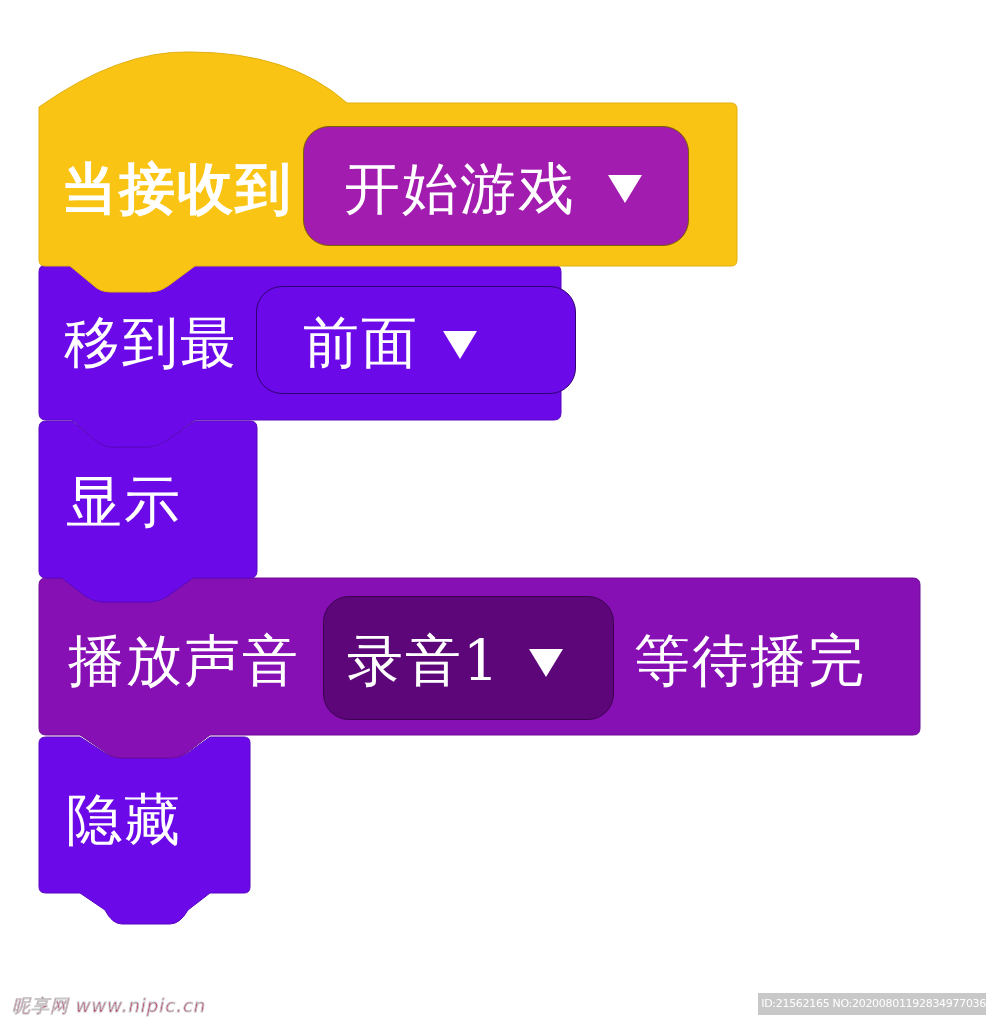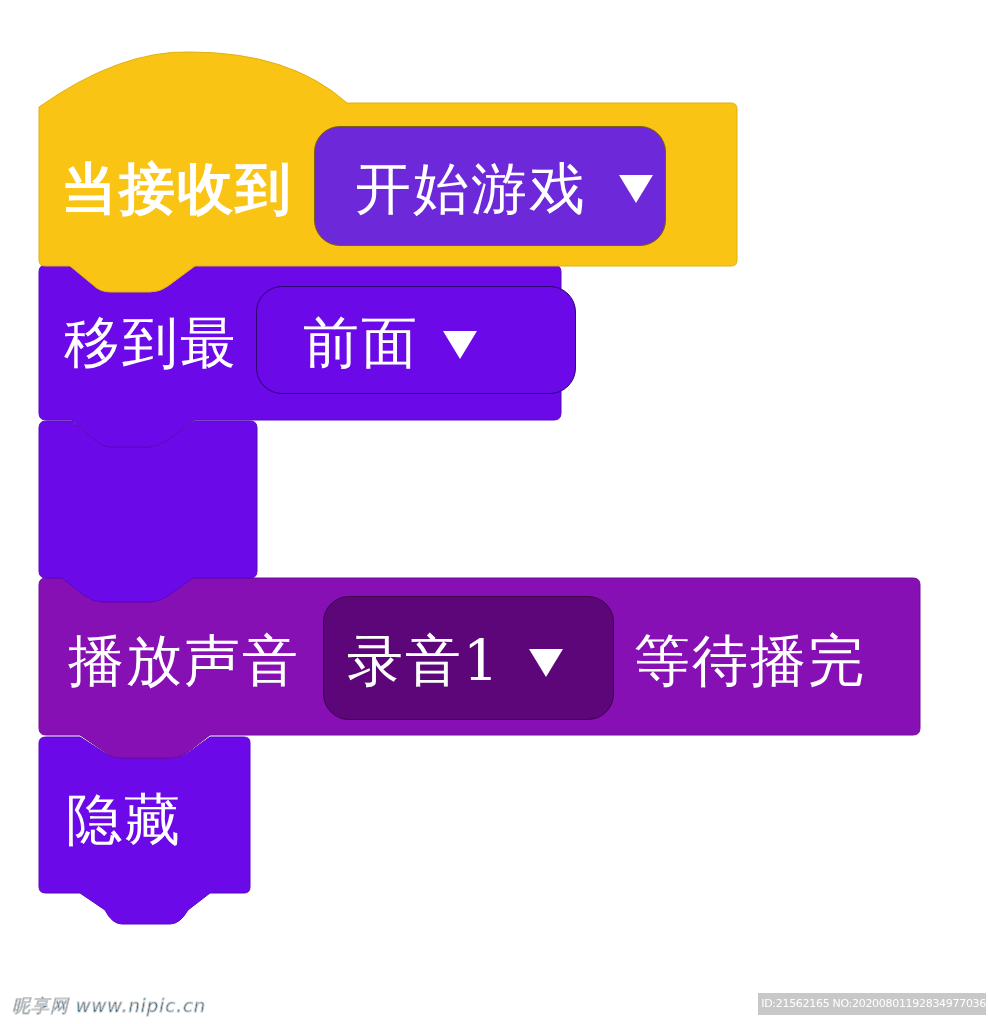--- a/index.html
+++ b/index.html
@@ -2,21 +2,21 @@
 <html><head>
 <meta charset="utf-8">
 <style>
   html,body{margin:0;padding:0;background:#ffffff;}
   body{width:988px;height:1024px;position:relative;overflow:hidden;font-family:"DejaVu Serif","Liberation Serif",serif;}
   .blocks{position:absolute;left:0;top:0;width:988px;height:1024px;}
   .lbl{position:absolute;color:#ffffff;font-size:56px;line-height:1;white-space:nowrap;letter-spacing:2px;}
   .field{position:absolute;border-radius:26px;box-sizing:border-box;}
   .field .ftxt{position:absolute;color:#fff;font-size:56px;line-height:1;white-space:nowrap;letter-spacing:2px;}
   .tri{position:absolute;width:0;height:0;border-left:17px solid transparent;border-right:17px solid transparent;border-top:28px solid #ffffff;}
-  .wm{position:absolute;left:12px;top:994px;font-family:"DejaVu Sans","Liberation Sans",sans-serif;font-size:18px;color:#0c4a6e;
+  .wm{position:absolute;left:12px;top:994px;font-family:"DejaVu Sans","Liberation Sans",sans-serif;font-size:18px;color:#be185d;
       -webkit-text-stroke:1px #c8c8c8;font-style:italic;letter-spacing:1px;}
   .idbox{position:absolute;left:751px;top:993px;width:228px;height:22px;background:#c8c8c8;color:#ffffff;
       font-family:"DejaVu Sans","Liberation Sans",sans-serif;font-size:11px;line-height:22px;text-align:right;letter-spacing:-0.3px;margin-left:7px;}
 </style>
 </head>
 <body>
 
 <div class="blocks">
   <svg width="988" height="1024" style="position:absolute;left:0;top:0">
 
@@ -25,31 +25,32 @@
     <path fill="#8710b5" stroke="#6f0c96" stroke-width="1" d="M46,578 L62,578 L85,596 Q93,602 103,602 L150,602 Q160,602 168,596 L193,578 L913,578 Q920,578 920,585 L920,728 Q920,735 913,735 L210,735 L188,752 Q180,758 170,758 L122,758 Q112,758 105,752 L80,735 L46,735 Q39,735 39,728 L39,585 Q39,578 46,578 Z"></path>
 
     <path fill="#6c09e8" stroke="#5a07c0" stroke-width="1" d="M46,421 L72,421 L95,440 Q103,447 113,447 L148,447 Q158,447 166,441 L195,421 L250,421 Q257,421 257,428 L257,571 Q257,578 250,578 L193,578 L168,596 Q160,602 150,602 L103,602 Q93,602 85,596 L62,578 L46,578 Q39,578 39,571 L39,428 Q39,421 46,421 Z"></path>
 
     <path fill="#6c09e8" stroke="#5a07c0" stroke-width="1" d="M46,265 L70,265 L93,285 Q100,292 110,292 L150,292 Q160,292 168,286 L195,265 L554,265 Q561,265 561,272 L561,413 Q561,420 554,420 L195,420 L166,441 Q158,447 148,447 L113,447 Q103,447 95,440 L72,420 L46,420 Q39,420 39,413 L39,272 Q39,265 46,265 Z"></path>
 
     <path fill="#f9c413" stroke="#e0b010" stroke-width="1" d="M39,107 Q120,50 190,52 Q290,52 347,103 L731,103 Q737,103 737,109 L737,260 Q737,266 731,266 L195,266 L168,286 Q160,292 150,292 L110,292 Q100,292 93,285 L70,266 L45,266 Q39,266 39,260 Z"></path>
   </svg>
 
   <div class="lbl" style="left:61px;top:160px;font-weight:bold;">当接收到</div>
-  <div class="field" style="left:314px;top:126px;width:352px;height:120px;background:#6d28d9;border:1px solid #7a6000;">
+  <div class="field" style="left:303px;top:126px;width:386px;height:120px;background:#a21caf;border:1px solid #7a6000;">
     <span class="ftxt" style="left:40px;top:34px;">开始游戏</span>
     <span class="tri" style="left:304px;top:48px;"></span>
   </div>
 
   <div class="lbl" style="left:64px;top:315px;">移到最</div>
   <div class="field" style="left:256px;top:286px;width:320px;height:108px;background:#6c09e8;border:1px solid #2e0270;">
     <span class="ftxt" style="left:46px;top:28px;">前面</span>
     <span class="tri" style="left:186px;top:44px;"></span>
   </div>
 
+  <div class="lbl" style="left:66px;top:474px;">显示</div>
 
   <div class="lbl" style="left:68px;top:633px;">播放声音</div>
   <div class="field" style="left:323px;top:596px;width:291px;height:124px;background:#5c0679;border:1px solid #3c0250;text-align:right;">
     <span class="ftxt" style="left:23px;top:36px;">录音1</span>
     <span class="tri" style="left:205px;top:52px;"></span>
   </div>
   <div class="lbl" style="left:66px;top:792px;">隐藏</div>
 
   <div class="lbl" style="left:634px;top:633px;">等待播完</div>
 </div>

